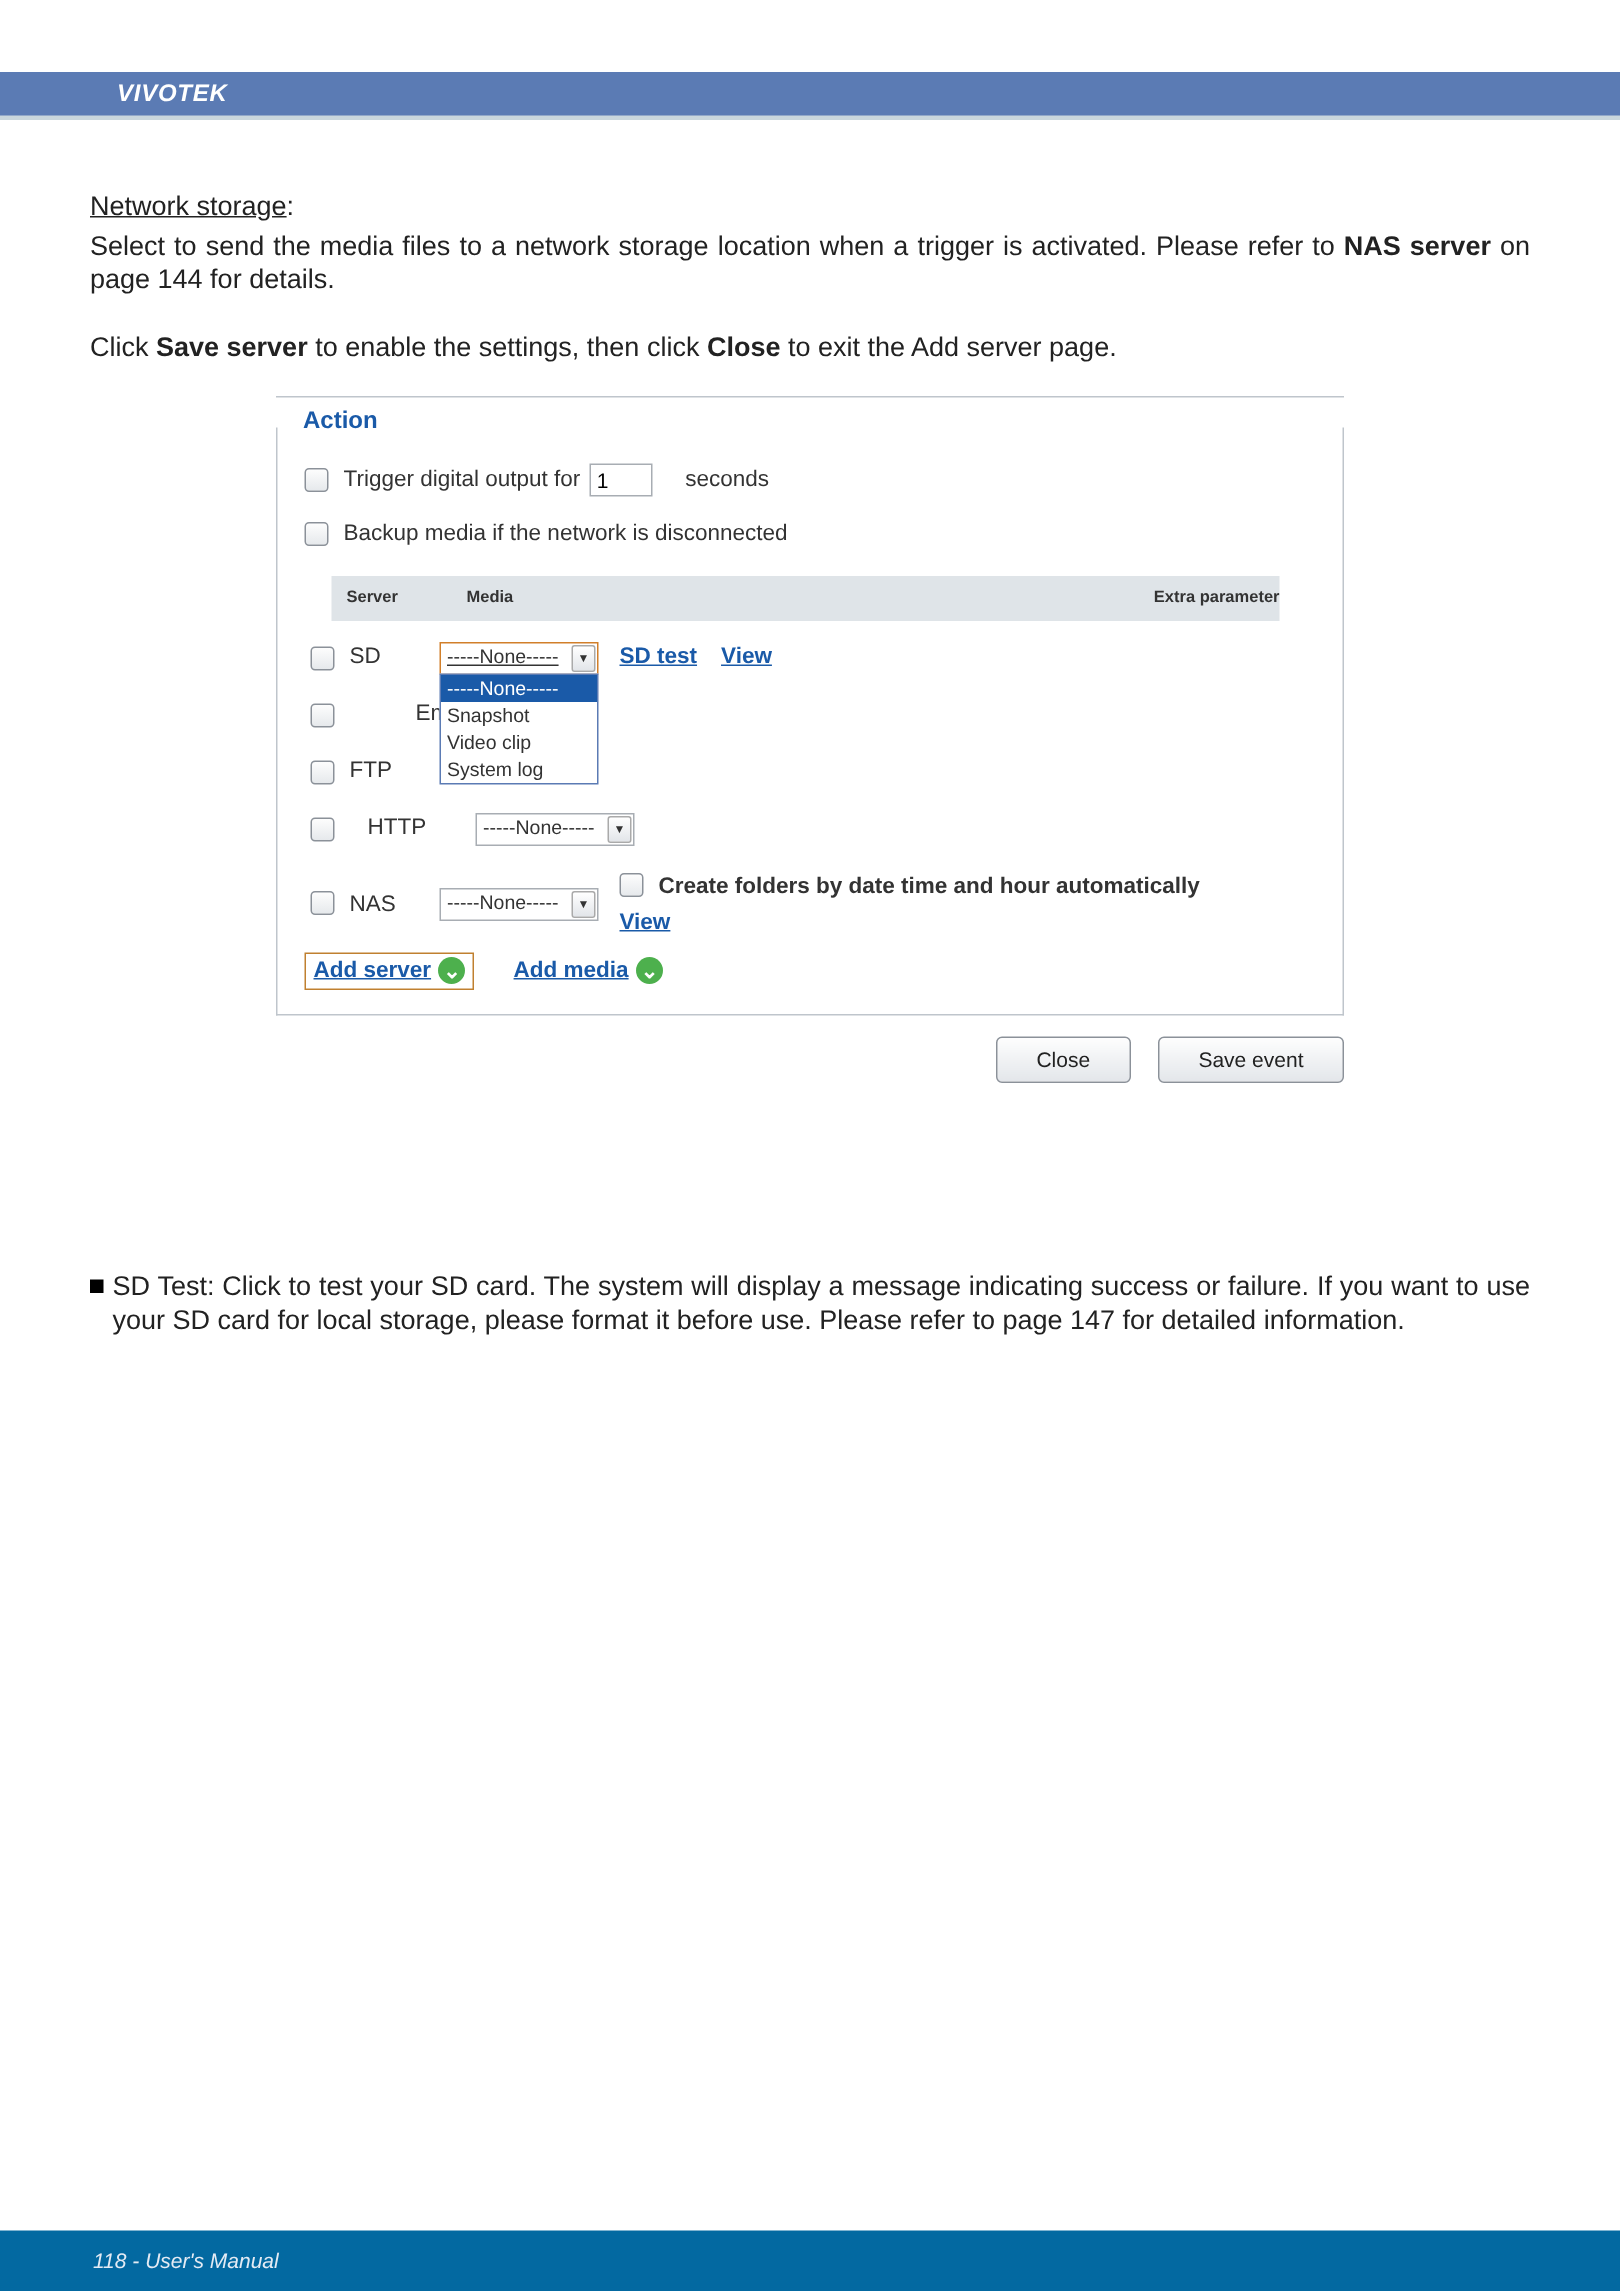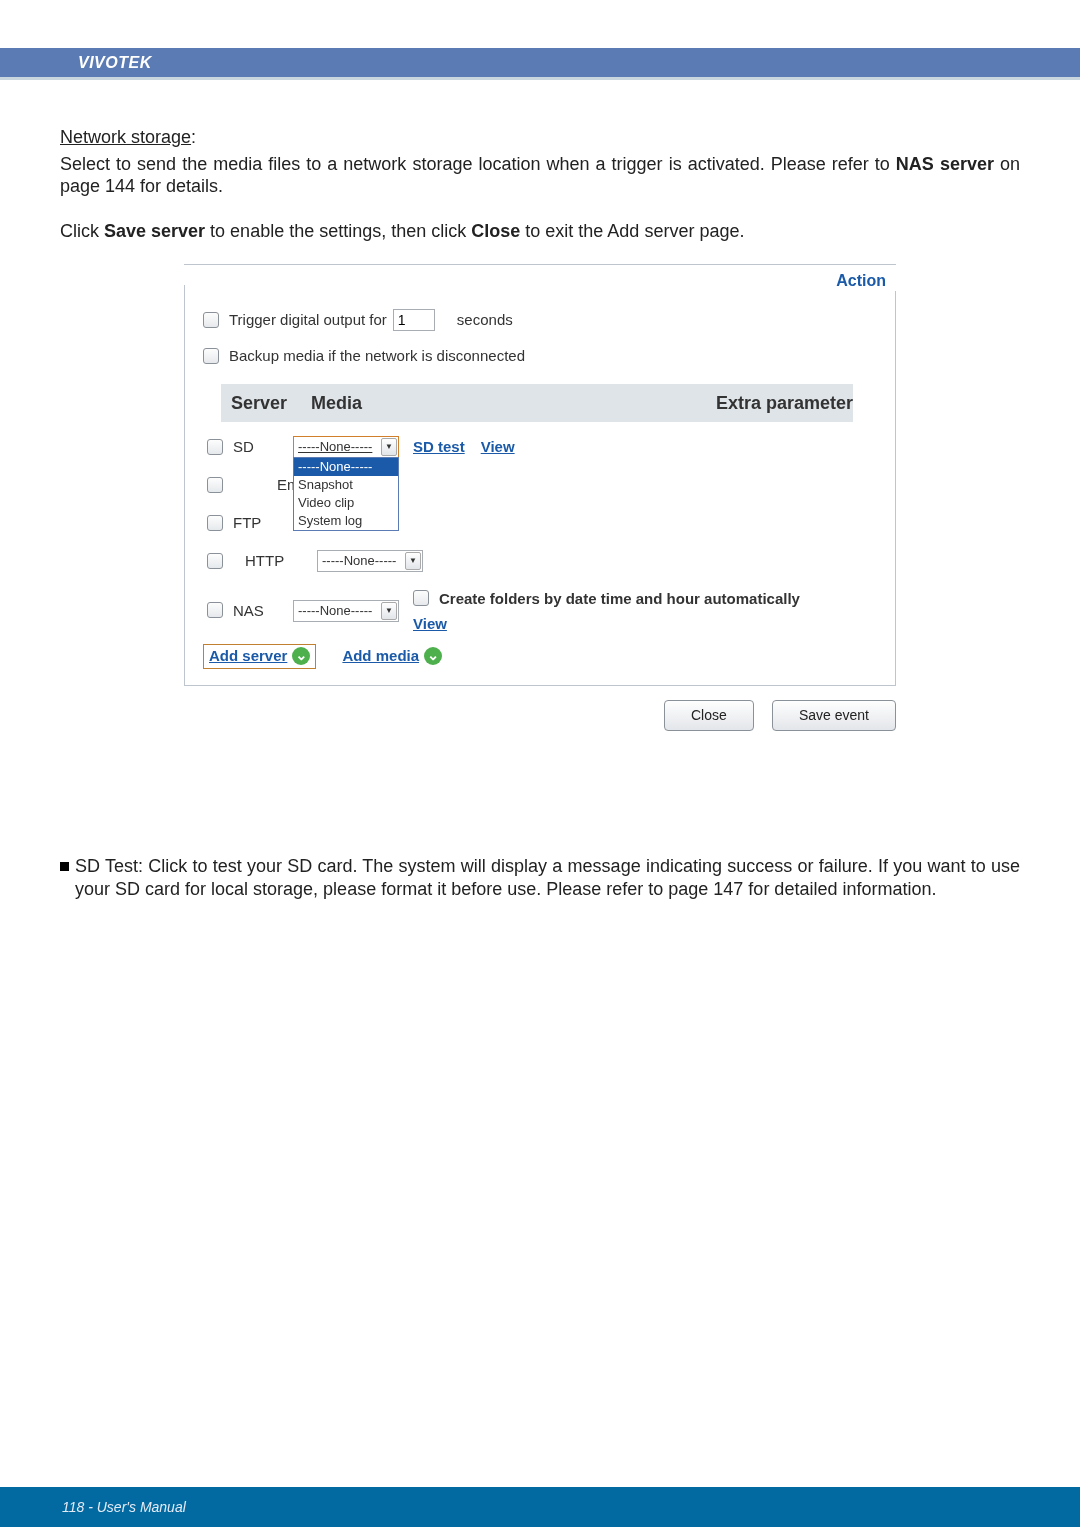--- a/index.html
+++ b/index.html
@@ -51,21 +51,20 @@
     position: relative;
     font-size: 15px;
     color: #333;
   }
   .fieldset-line {
     border: none;
     border-top: 1px solid #bfc5cc;
     position: relative;
     margin-left: 4px;
     margin-right: 4px;
-    text-align: right;
   }
   .legend {
     color: #1a5aa8;
     font-weight: bold;
     font-size: 16px;
     position: relative;
     top: 6px;
     background: #fff;
     padding-right: 10px;
     margin-left: 18px;
@@ -93,21 +92,21 @@
     text-align: left;
     padding: 0 4px;
     font-size: 14px;
     background: #fff;
   }
   .thead {
     display: flex;
     background: #dfe4e8;
     padding: 8px 0;
     font-weight: bold;
-    font-size: 18px;
+    font-size: 11px;
     margin-left: 18px;
     margin-right: 18px;
     margin-bottom: 10px;
   }
   .thead .c1 { width: 90px; padding-left: 10px; }
   .thead .c2 { width: 140px; text-align: left; }
   .thead .c3 { flex: 1; text-align: right; }
   .tr { display: flex; align-items: center; margin-bottom: 8px; margin-left: 4px; min-height: 30px; }
   .tr .srv { width: 60px; }
   .sel {

